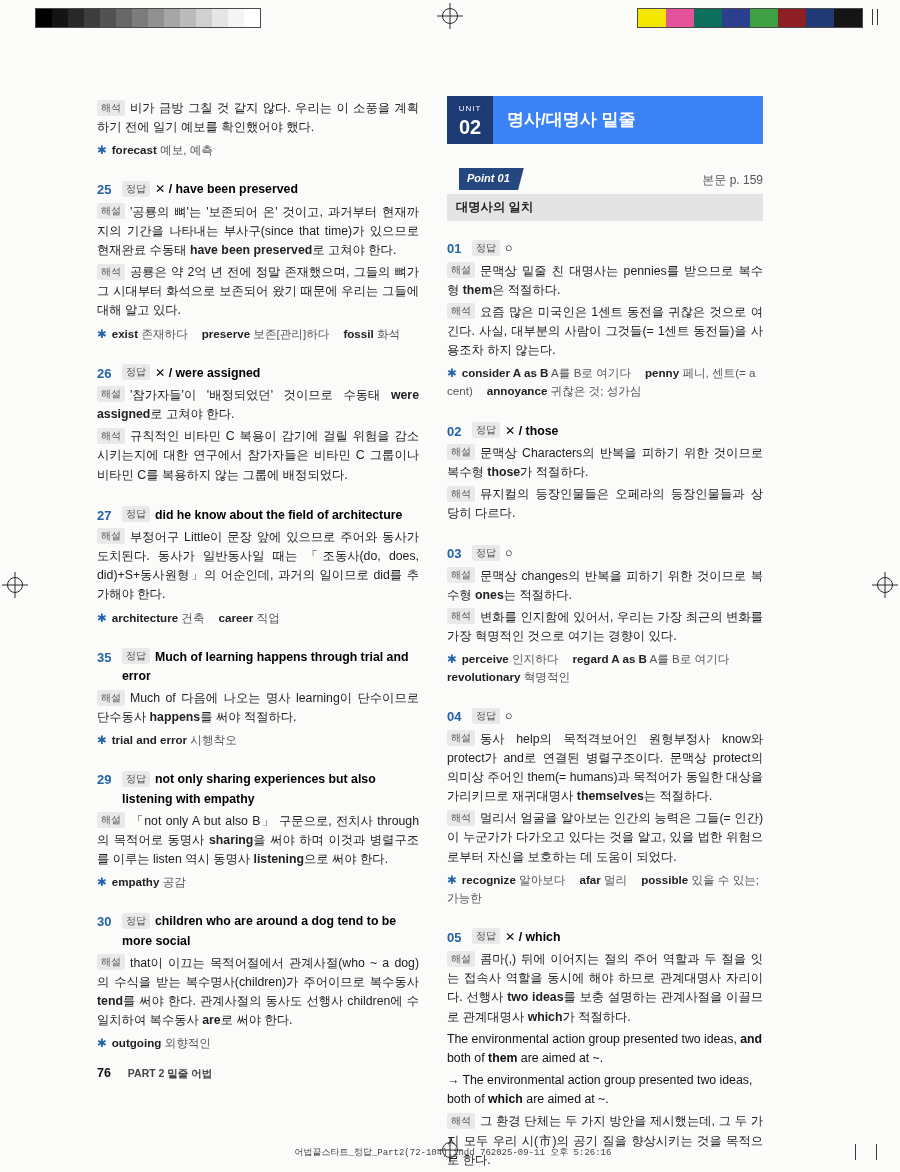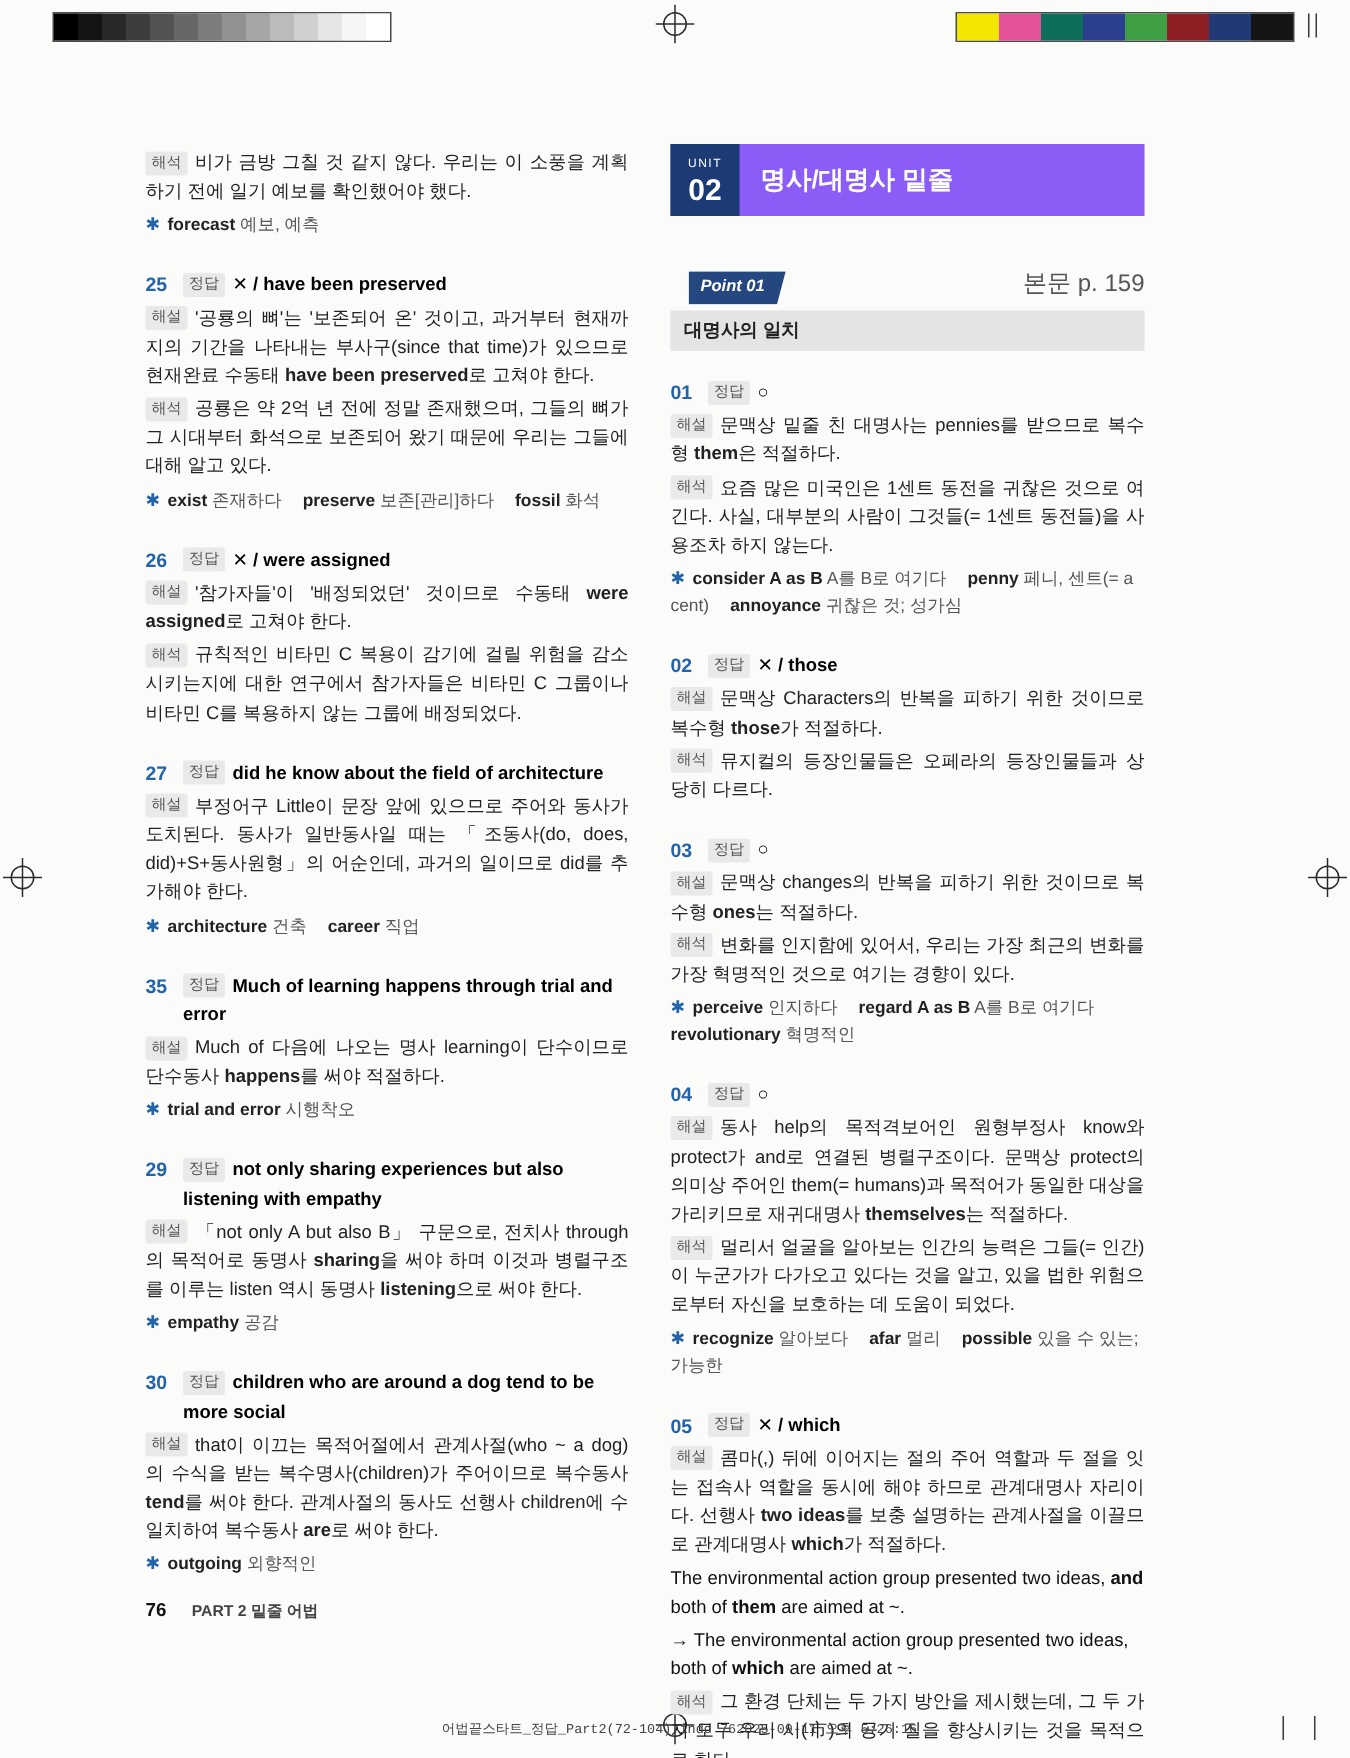--- a/index.html
+++ b/index.html
@@ -32,29 +32,29 @@
     display:inline-block; background:#e9e9e9; color:#555;
     font-size:10px; line-height:1.2; padding:2px 4px; border-radius:2px;
     margin-right:5px; font-weight:normal; vertical-align:1.5px;
   }
   .vocab { margin-top:4px; font-size:11.6px; color:#444; text-align:left; }
   .vocab .star { color:#2263a9; margin-right:5px; }
   .ventry { margin-right:14px; white-space:normal; }
   .vterm { font-weight:bold; color:#222; }
   .vdef { color:#555; }
   
-  .unit-banner { display:flex; height:48px; background:#8b5cf6; margin-bottom:34px;text-align:right; }
+  .unit-banner { display:flex; height:48px; background:#3b82f6; margin-bottom:24px;text-align:right; }
   .unit-left { width:46px; background:#1c3a74; color:#fff; display:flex; flex-direction:column; align-items:center; justify-content:center; }
   .unit-left .u-label { font-size:8px; letter-spacing:1px; }
   .unit-left .u-num { font-size:20px; font-weight:bold; line-height:1; margin-top:1px; }
   .unit-title { color:#fff; font-size:17px; font-weight:bold; display:flex; align-items:center; padding-left:14px; }
   .point-row { display:flex; justify-content:space-between; align-items:flex-end;padding-left:12px; }
   .point-badge { background:#25477f; color:#fff; font-size:11px; font-style:italic; font-weight:bold;
     padding:2px 14px 3px 8px; clip-path:polygon(0 0,100% 0,91% 100%,0 100%); }
-  .page-ref { font-size:16px; color:#555;margin-left:36px; }
+  .page-ref { font-size:12px; color:#555;margin-left:36px; }
   .point-title-bar { background:#e4e4e4; padding:4px 9px; font-size:12.3px; font-weight:bold; color:#222; margin-top:4px; margin-bottom:18px; }
   
   .footer { position:absolute; left:97px; top:1066px; font-size:10.5px; color:#333; }
   .footer .pnum { font-weight:bold; font-size:12.5px; color:#111; margin-right:14px; }
   .footer .plabel { font-weight:bold; color:#444; }
   .printline { position:absolute; left:35px; right:29px; top:1146px; display:flex; justify-content:center;
     font-size:9px; color:#444; font-family:Liberation Mono, monospace; }
 </style>
 </head>
 <body>

